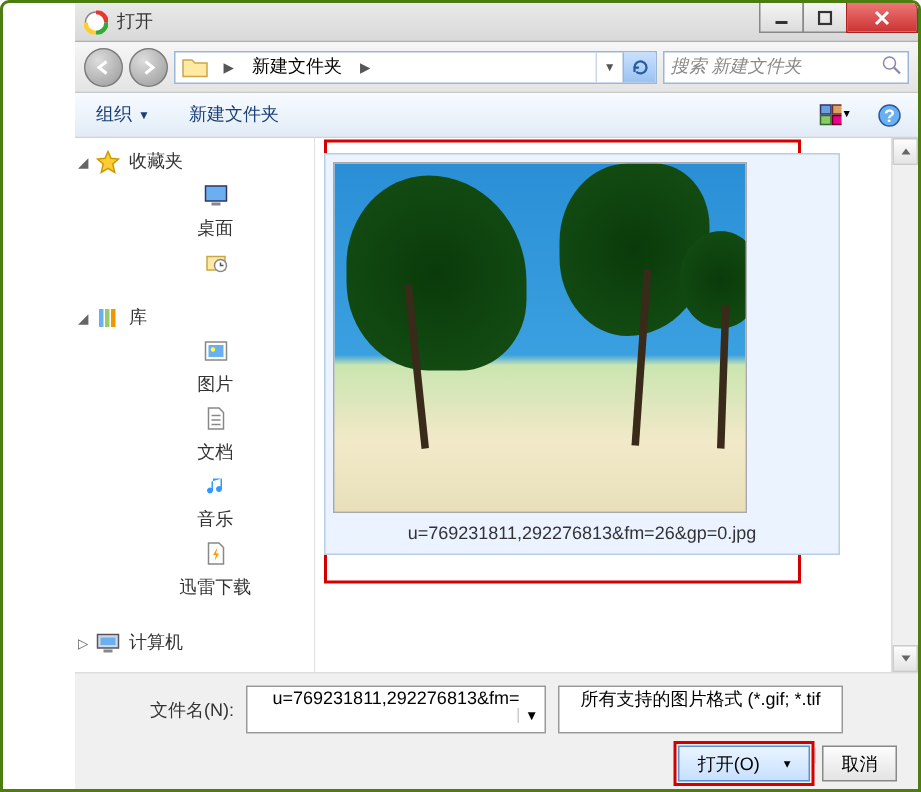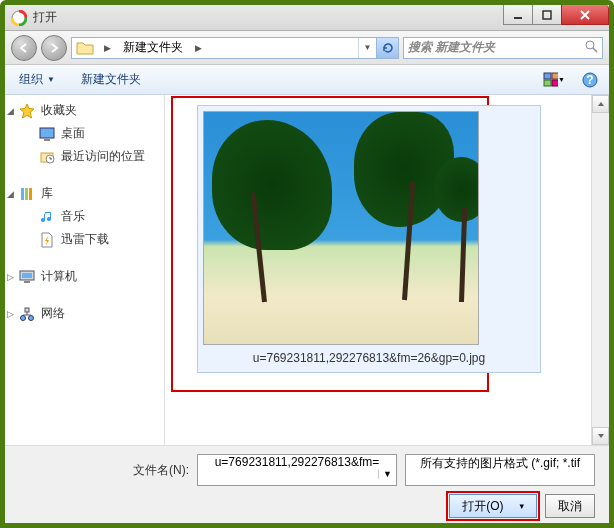--- a/index.html
+++ b/index.html
@@ -1,59 +1,59 @@
 <!DOCTYPE html>
 <html><head>
 <meta charset="utf-8">
 <style>
   * { box-sizing: border-box; margin: 0; padding: 0; font-family: "Microsoft YaHei", "Segoe UI", Tahoma, sans-serif; font-size: 12px; }
   body { width: 614px; height: 528px; background: #fff; overflow: hidden; }
-  .window { width: 614px; height: 528px; border: 5px solid #4d7c0f; background: #fff; display: flex; flex-direction: column; border-radius: 6px 6px 0 0; overflow: hidden; }
+  .window { width: 614px; height: 528px; border: 2px solid #4d7c0f; background: #fff; display: flex; flex-direction: column; border-radius: 6px 6px 0 0; overflow: hidden; padding-left: 48px; }
   
   
   .titlebar { height: 26px; background: linear-gradient(#e9e9e9,#d9d9d9); border-bottom: 1px solid #b0b0b0; display: flex; align-items: center; padding: 0 0 0 6px; }
   .titlebar .ticon { width: 16px; height: 16px; margin-right: 6px; }
   .titlebar .title { flex: 1; color: #333; }
   .winbtns { display: flex; height: 100%; }
   .winbtn { width: 30px; height: 20px; border: 1px solid #888; border-top: none; background: linear-gradient(#f5f5f5,#dcdcdc); display: flex; align-items: center; justify-content: center; margin-left: -1px; }
   .winbtn.close { width: 48px; background: linear-gradient(#e77,#c33); border-color:#a22; border-top-right-radius:4px;}
   .winbtn svg { display:block; }
   
   
   .navbar { height: 34px; background: linear-gradient(#f6f6f6,#e4e4e4); border-bottom: 1px solid #c8c8c8; display: flex; align-items: center; padding: 0 6px; gap: 4px; }
   .navcircle { width: 26px; height: 26px; border-radius: 50%; background: radial-gradient(circle at 35% 30%, #ddd, #999); border:1px solid #7a7a7a; display:flex; align-items:center; justify-content:center; }
   .navcircle svg{display:block;}
   .addressbar { flex: 1; height: 22px; border: 1px solid #9cb6d6; background: #fff; display: flex; align-items: center; }
   .addr-seg { padding: 0 6px; height:100%; display:flex; align-items:center; border-right:0; }
   .addr-folder-ico { width:18px; height:18px; margin:0 4px; }
   .addr-dd { width:18px; height:20px; border-left:1px solid #cfd8e6; display:flex; align-items:center; justify-content:center; margin-left:auto;}
   .addr-refresh { width:22px; height:20px; border-left:1px solid #9cb6d6; background:linear-gradient(#c8e0ff,#9cc2f0); display:flex; align-items:center; justify-content:center;}
-  .searchbox { width: 200px; height: 22px; border: 1px solid #9cb6d6; background: #fff; display: flex; align-items: center; padding: 0 4px; color:#888; font-style:italic;font-weight:bold;}
+  .searchbox { width: 164px; height: 22px; border: 1px solid #9cb6d6; background: #fff; display: flex; align-items: center; padding: 0 4px; color:#888; font-style:italic;}
   .searchbox .sicon { margin-left:auto; }
   
   
   .toolbar { height: 30px; background: linear-gradient(#f7fbff,#e2ecf7); border-bottom: 1px solid #c7d4e4; display:flex; align-items:center; padding:0 8px; gap:14px;}
   .toolbtn { display:flex; align-items:center; gap:4px; color:#1a3e78; padding:3px 6px;}
   .toolbtn .dd{font-size:8px;}
   .toolbar .spacer{flex:1;}
   .toolico{width:22px;height:22px;display:flex;align-items:center;justify-content:center;}
   
   
   .body { flex:1; display:flex; overflow:hidden; }
   .sidebar { width:160px; background:#fff; border-right:1px solid #e0e0e0; overflow:auto; padding-top:4px;}
   .side-group { margin-bottom:14px;}
   .side-head { display:flex; align-items:center; gap:6px; padding:3px 6px 3px 14px; color:#333;}
   .side-head .exp { position:absolute; left:2px; width:9px; font-size:9px; color:#666;}
   .side-head { position:relative;}
-  .side-item { display:flex; align-items:center; gap:6px; padding:3px 6px 3px 34px; color:#333;}
+  .side-item { display:flex; align-items:center; gap:6px; padding:3px 6px 3px 34px; color:#333;flex-direction:column;}
   .ico16{width:16px;height:16px;flex-shrink:0;}
   
   .content { flex:1; background:#fff; position:relative; overflow:hidden;}
   .sel-frame { position:absolute; left:6px; top:1px; width:318px; height:296px; border:2px solid #d40000;}
-  .thumb-card { position:absolute; left:32px; top:10px; width:344px; background:#fff; border:1px solid #b8cde6; padding:5px;}
+  .thumb-card { position:absolute; left:6px; top:10px; width:344px; background:#fff; border:1px solid #b8cde6; padding:5px;}
   .thumb-card.sel{ background:#eaf3ff;}
   .thumb-img { width:276px; height:234px; border:1px solid #aaa; background:linear-gradient(to bottom,#2a8fd6 0%,#3aa0e0 55%,#cbe5b0 58%,#f2e9c9 80%,#e8dfba 100%); position:relative; overflow:hidden;}
   .palm{position:absolute;background:radial-gradient(circle,#0a3a0a,#155015);}
   .p1{left:8px;top:8px;width:120px;height:130px;border-radius:50% 60% 40% 50%;}
   .p2{left:150px;top:0px;width:100px;height:115px;border-radius:50% 40% 60% 50%;}
   .p3{left:230px;top:45px;width:55px;height:65px;border-radius:50%;}
   .trunk{position:absolute;width:5px;background:#3a2a1a;transform-origin:bottom;}
   .t1{left:58px;top:80px;height:110px;transform:rotate(-6deg);}
   .t2{left:198px;top:70px;height:118px;transform:rotate(4deg);}
   .t3{left:255px;top:95px;height:95px;transform:rotate(2deg);}
@@ -189,34 +189,48 @@
                 <rect x="5" y="13" width="6" height="2" fill="#888"></rect>
               </svg></span>
             <span>桌面</span>
           </div>
         <div class="side-item">
             <span class="ico16"><svg viewBox="0 0 16 16">
                 <rect x="2" y="4" width="12" height="9" fill="#ffe9a3" stroke="#caa64a"></rect>
                 <circle cx="11" cy="10" r="4" fill="#fff" stroke="#888"></circle>
                 <path d="M11 8v2h2" stroke="#555" fill="none"></path>
               </svg></span>
-            <span>最近访问的位置</span>
           </div>
       </div>
 
       <div class="side-group">
         <div class="side-head">
           <span class="exp">◢</span>
           <span class="ico16"><svg viewBox="0 0 16 16">
                 <rect x="2" y="2" width="3" height="12" fill="#6ab0f0"></rect>
                 <rect x="6" y="2" width="3" height="12" fill="#9c6"></rect>
                 <rect x="10" y="2" width="3" height="12" fill="#e90"></rect>
               </svg></span>
           <span>库</span>
         </div>
+        <div class="side-item">
+            <span class="ico16"><svg viewBox="0 0 16 16">
+                <rect x="1" y="2" width="14" height="12" fill="#fff" stroke="#888"></rect>
+                <rect x="3" y="4" width="10" height="8" fill="#6ab0f0"></rect>
+                <circle cx="6" cy="7" r="1.5" fill="#ff3"></circle>
+              </svg></span>
+            <span>图片</span>
+          </div>
+        <div class="side-item">
+            <span class="ico16"><svg viewBox="0 0 16 16">
+                <path d="M3 1h7l3 3v11H3z" fill="#fff" stroke="#888"></path>
+                <path d="M5 6h6M5 9h6M5 12h6" stroke="#888"></path>
+              </svg></span>
+            <span>文档</span>
+          </div>
         <div class="side-item">
             <span class="ico16"><svg viewBox="0 0 16 16">
                 <path d="M6 3v8a2 2 0 1 1-1-1.7V5l7-2v7a2 2 0 1 1-1-1.7V3z" fill="#39f"></path>
               </svg></span>
             <span>音乐</span>
           </div>
         <div class="side-item">
             <span class="ico16"><svg viewBox="0 0 16 16">
                 <path d="M3 1h7l3 3v11H3z" fill="#fff" stroke="#888"></path>
                 <path d="M9 4l-3 5h2l-1 4 3-5H8z" fill="#f90"></path>
@@ -275,21 +289,21 @@
         <div class="sbtn btm">
             <svg width="8" height="8">
               <path d="M4 6L1 2h6z" fill="#666"></path>
             </svg>
           </div>
       </div>
     </div>
   </div>
 
   <div class="footer">
-    <div class="frow" style="justify-content:flex-end;">
+    <div class="frow" style="justify-content:center;">
       <span class="flabel">文件名(N):</span>
       <div class="combo fncombo">
         <span>u=769231811,292276813&amp;fm=</span>
         <span class="dd">▼</span>
       </div>
       <div class="combo ftcombo">
         <span>所有支持的图片格式 (*.gif; *.tif</span>
         <span class="dd">▼</span>
       </div>
     </div>

